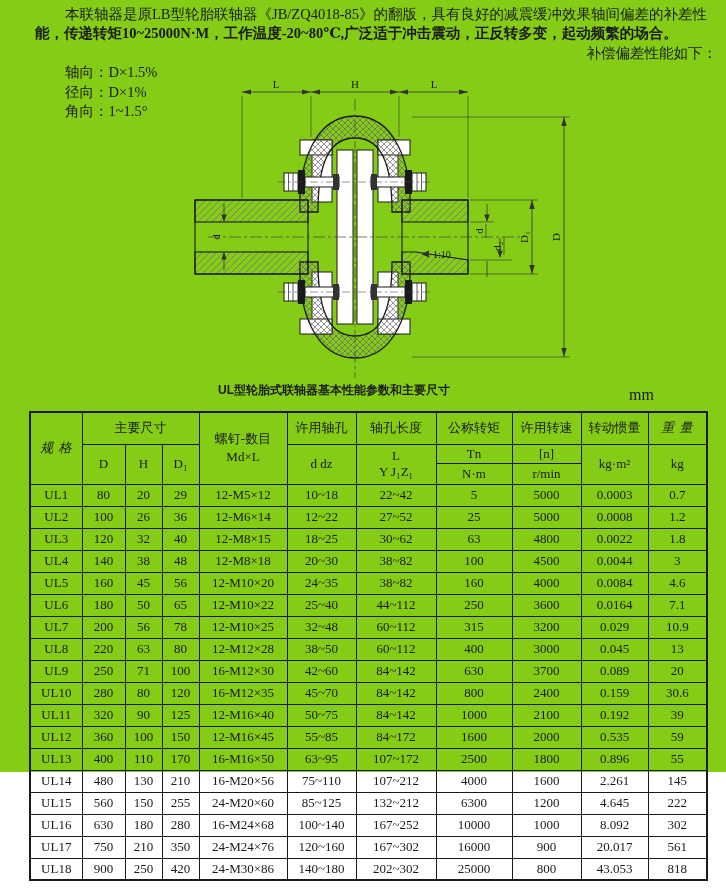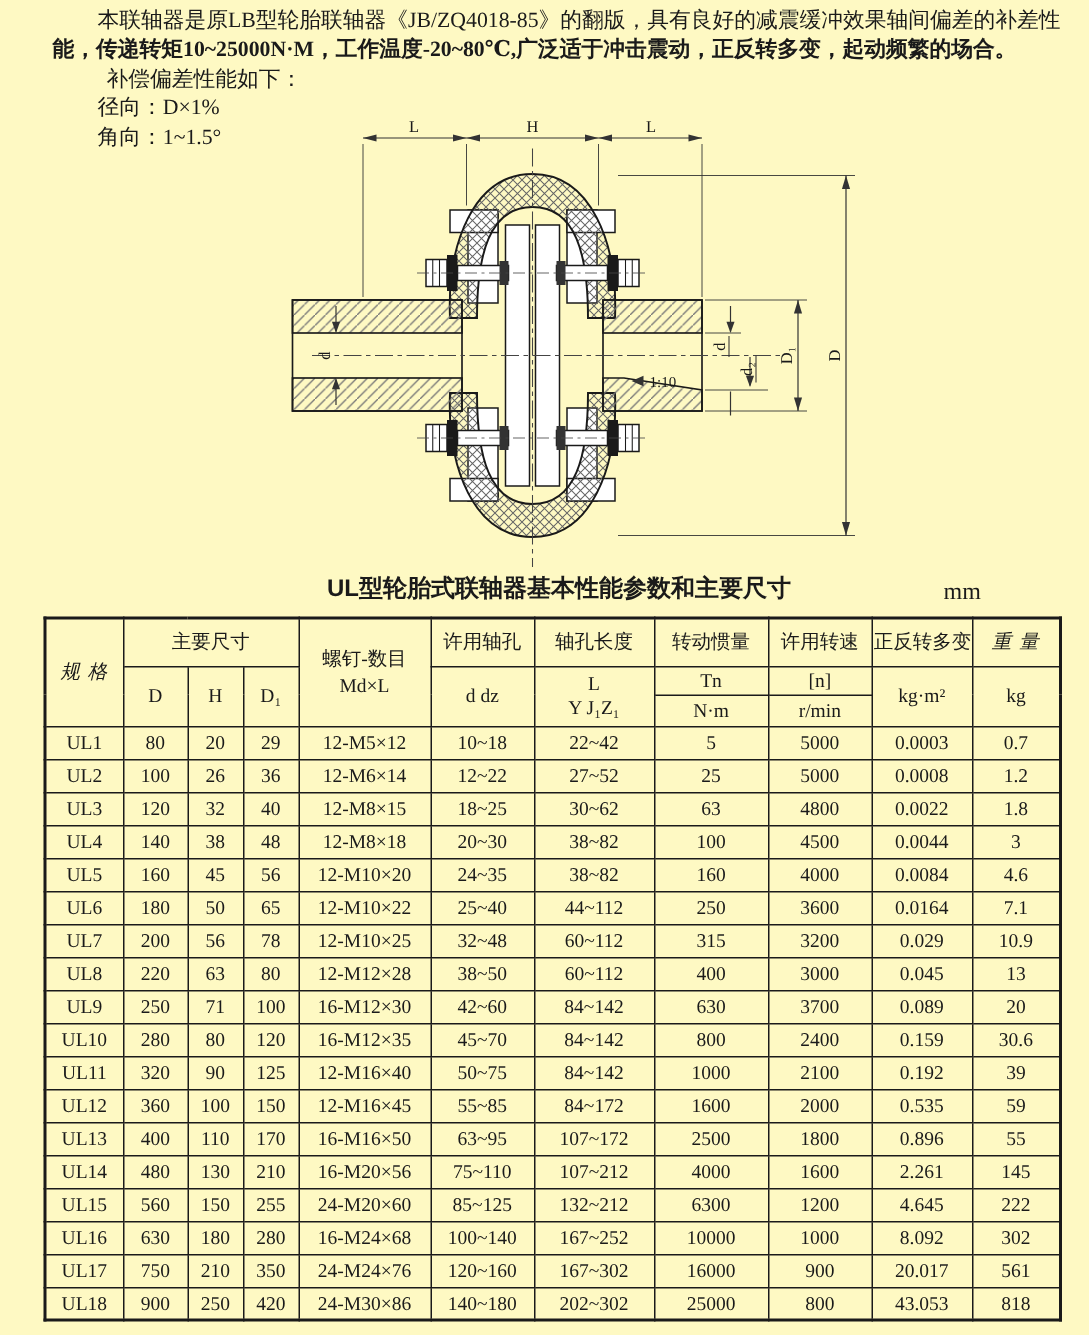--- a/index.html
+++ b/index.html
@@ -1,34 +1,34 @@
 <!DOCTYPE html>
 <html><head>
 <meta charset="utf-8">
 <style>
   html,body{margin:0;padding:0;}
   body{width:726px;height:890px;background:#fff;overflow:hidden;
        font-family:"Liberation Serif","DejaVu Serif",serif;color:#1a1a1a;}
-  .page{position:relative;width:726px;height:890px;background:#fef9c3;}
+  .page{position:relative;width:726px;height:772px;background:#84cc16;}
 
   
   .intro{position:absolute;left:35px;top:5px;width:682px;
          font-size:14.5px;line-height:19.4px;}
   .intro .l1{display:block;text-indent:30px;white-space:nowrap;}
   .intro .l2{display:block;white-space:nowrap;font-weight:bold;}
-  .intro .sub{margin-left:36px;white-space:nowrap;}
+  .intro .sub{margin-left:14px;white-space:nowrap;text-align:right;}
   .intro .spec{margin-left:30px;white-space:nowrap;}
 
   
   .drawing{position:absolute;left:0;top:0;width:726px;height:400px;}
   .drawing text{font-family:"Liberation Serif","DejaVu Serif",serif;
                 fill:#1a1a1a;stroke:none;}
 
   
-  .tbl-title{position:absolute;left:218px;top:382px;font-size:16px;font-weight:600;
+  .tbl-title{position:absolute;left:218px;top:382px;font-size:12px;font-weight:600;
              font-family:"Liberation Sans","DejaVu Sans",sans-serif;white-space:nowrap;}
   .tbl-unit{position:absolute;left:629px;top:386px;font-size:16px;}
 
   
   table.data{position:absolute;left:29px;top:411px;border-collapse:collapse;
              table-layout:fixed;width:678px;
              font-size:13px;text-align:center;}
   table.data th,table.data td{border:1px solid #1a1a1a;padding:0 1px;
              font-weight:normal;overflow:hidden;white-space:nowrap;}
   table.data{border:2px solid #1a1a1a;}
@@ -42,20 +42,21 @@
 </style>
 </head>
 <body>
 
 <div class="page">
 
   <div class="intro">
     <span class="l1">本联轴器是原LB型轮胎联轴器《JB/ZQ4018-85》的翻版，具有良好的减震缓冲效果轴间偏差的补差性</span>
     <span class="l2">能，传递转矩10~25000N·M，工作温度-20~80℃,广泛适于冲击震动，正反转多变，起动频繁的场合。</span>
     <div class="sub">补偿偏差性能如下：</div>
+    <div class="spec">轴向：D×1.5%</div>
     <div class="spec">径向：D×1%</div>
     <div class="spec">角向：1~1.5°</div>
   </div>
 
   <svg class="drawing" viewBox="0 0 726 400" xmlns="http://www.w3.org/2000/svg">
     <defs>
       <pattern id="ph" patternUnits="userSpaceOnUse" width="7" height="7">
         <path d="M0,7 L7,0" stroke="#777" stroke-width="0.9"></path>
       </pattern>
       <pattern id="px" patternUnits="userSpaceOnUse" width="6" height="6">
@@ -186,23 +187,23 @@
     <thead>
       <tr class="r1">
         <th rowspan="3" class="hz">规  格</th>
         <th colspan="3">主要尺寸</th>
         <th rowspan="3" class="two-line">
           <div>螺钉-数目</div>
           <div class="stack1">Md×L</div>
         </th>
         <th>许用轴孔</th>
         <th>轴孔长度</th>
+        <th>公称转矩</th>
+        <th>许用转速</th>
         <th>转动惯量</th>
-        <th>许用转速</th>
-        <th>正反转多变</th>
         <th class="hz">重  量</th>
       </tr>
       <tr class="r2">
         <th rowspan="2">D</th>
         <th rowspan="2">H</th>
         <th rowspan="2">D₁</th>
         <th rowspan="2">d dz</th>
         <th rowspan="2" class="two-line">
           <div>L</div>
           <div>Y J₁Z₁</div>

